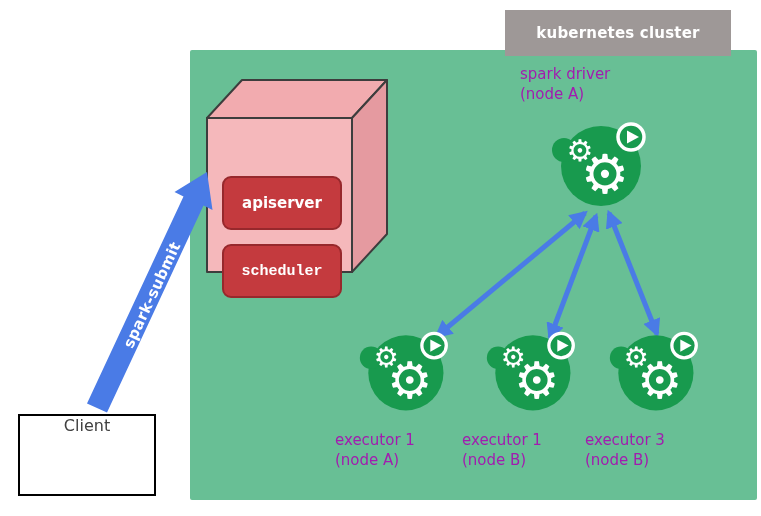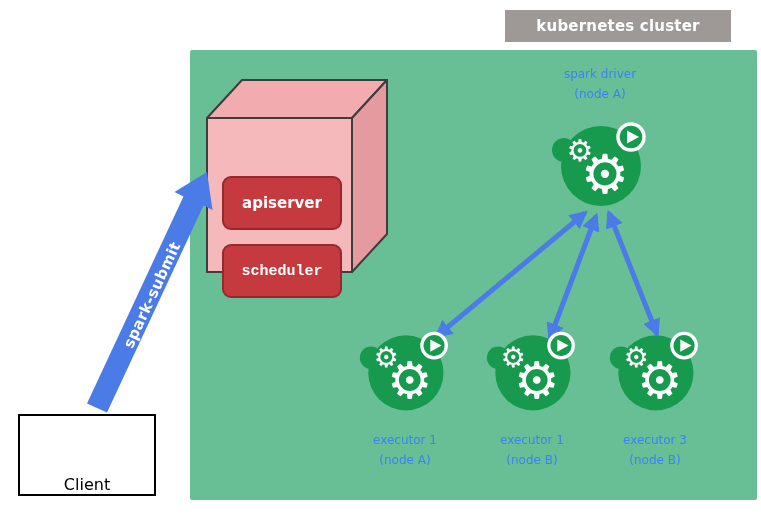--- a/index.html
+++ b/index.html
@@ -6,39 +6,39 @@
   .stage{
     position:relative;width:761px;height:516px;overflow:hidden;
     font-family:"DejaVu Sans","Liberation Sans",sans-serif;
     color:var(--text_dark,#111);
   }
   .cluster-bg{
     position:absolute;left:190px;top:50px;width:567px;height:450px;
     background:var(--cluster_bg);border-radius:2px;
   }
   .cluster-label{
-    position:absolute;left:505px;top:10px;width:226px;height:32px;
+    position:absolute;left:505px;top:10px;width:226px;height:46px;
     background:var(--label_gray);color:#ffffff;font-weight:bold;font-size:15px;
     display:flex;align-items:center;justify-content:center;letter-spacing:.2px;
   }
   .cube{position:absolute;left:200px;top:70px;width:200px;height:215px;}
   .cube .face{stroke:var(--cube_outline);stroke-width:2;stroke-linejoin:round;}
   .face-front{fill:var(--cube_front);}
   .face-top{fill:var(--cube_top);}
   .face-side{fill:var(--cube_side);}
   .panel{
     position:absolute;width:116px;height:50px;left:222px;
     background:var(--panel_red);border:2px solid var(--panel_border);border-radius:9px;
     display:flex;align-items:center;justify-content:center;
     color:#ffffff;font-weight:bold;font-size:15px;margin-top:44px;
   }
   .panel-apiserver{top:132px;}
   .panel-scheduler{top:200px;font-family:Liberation Mono, monospace;}
   .node-label{
-    position:absolute;text-align:center;font-size:12px;line-height:20px;color:#3b82f6;
+    position:absolute;font-size:15px;line-height:20px;color:#a21caf;
   }
   .lbl-driver{left:520px;top:64px;width:160px;}
   .lbl-exec1{left:335px;top:430px;width:140px;}
   .lbl-exec2{left:462px;top:430px;width:140px;}
   .lbl-exec3{left:585px;top:430px;width:140px;}
   .spark-icon{position:absolute;width:100px;height:100px;}
   .icon-driver{left:549px;top:114px;}
   .icon-exec1{left:357px;top:324px;width:94px;height:94px;}
   .icon-exec2{left:484px;top:324px;width:94px;height:94px;}
   .icon-exec3{left:607px;top:324px;width:94px;height:94px;}
@@ -47,21 +47,21 @@
   .arrow-layer{position:absolute;left:0;top:0;width:761px;height:516px;pointer-events:none;}
   .thin-arrow{stroke:var(--arrow_blue);stroke-width:5;fill:none;}
   .fill-blue{fill:var(--arrow_blue);}
   .spark-submit-text{
     position:absolute;left:152px;top:295px;transform:translate(-50%,-50%) rotate(-65deg);
     color:#ffffff;font-weight:bold;font-size:15px;white-space:nowrap;letter-spacing:.3px;
   }
   .client-box{
     position:absolute;left:18px;top:414px;width:134px;height:78px;
     background:#ffffff;border:2px solid #000000;
-    display:flex;align-items:flex-end;justify-content:center;font-size:16px;color:#000000;
+    display:flex;align-items:flex-start;justify-content:center;font-size:16px;color:#404040;
   }
 </style>
 </head>
 <body>
 
 <div class="stage">
 
   <div class="cluster-bg"></div>
   <div class="cluster-label">kubernetes cluster</div>
 

